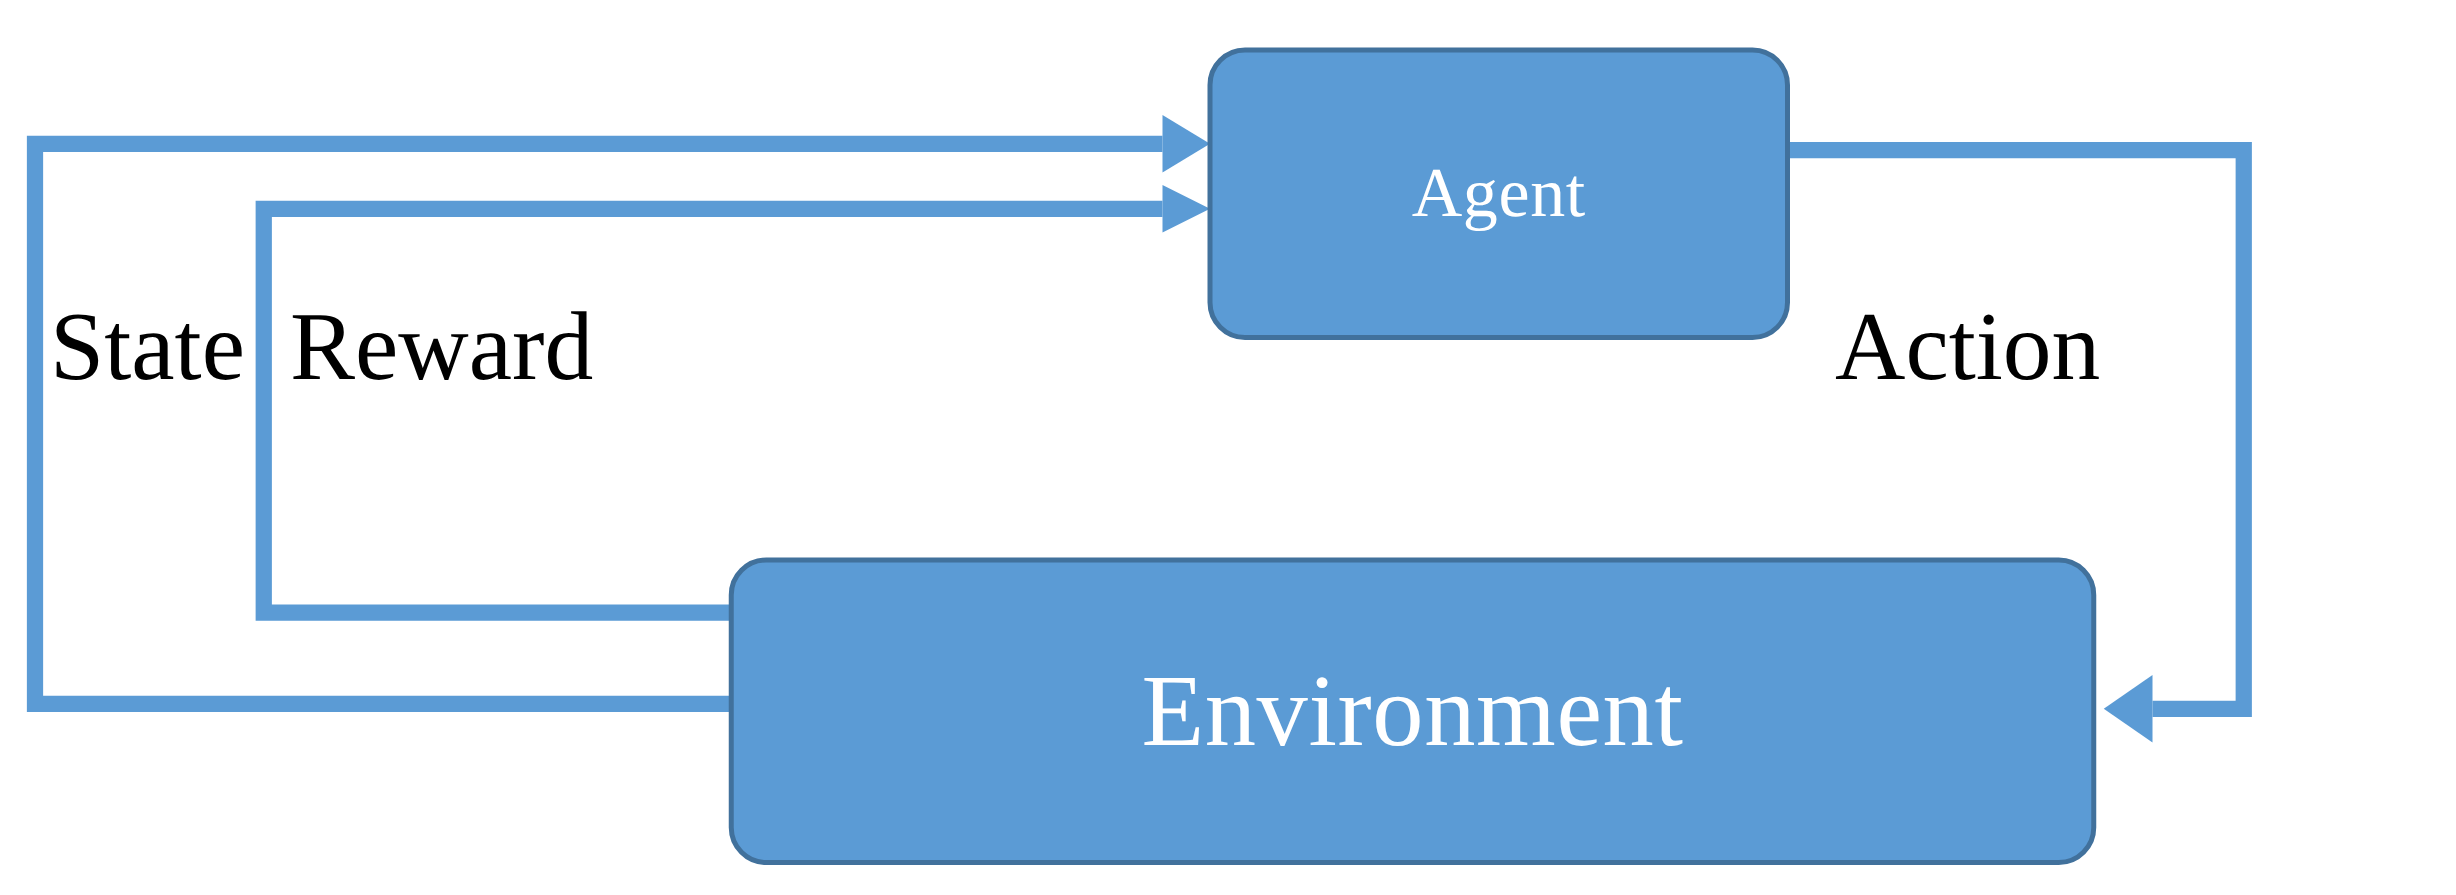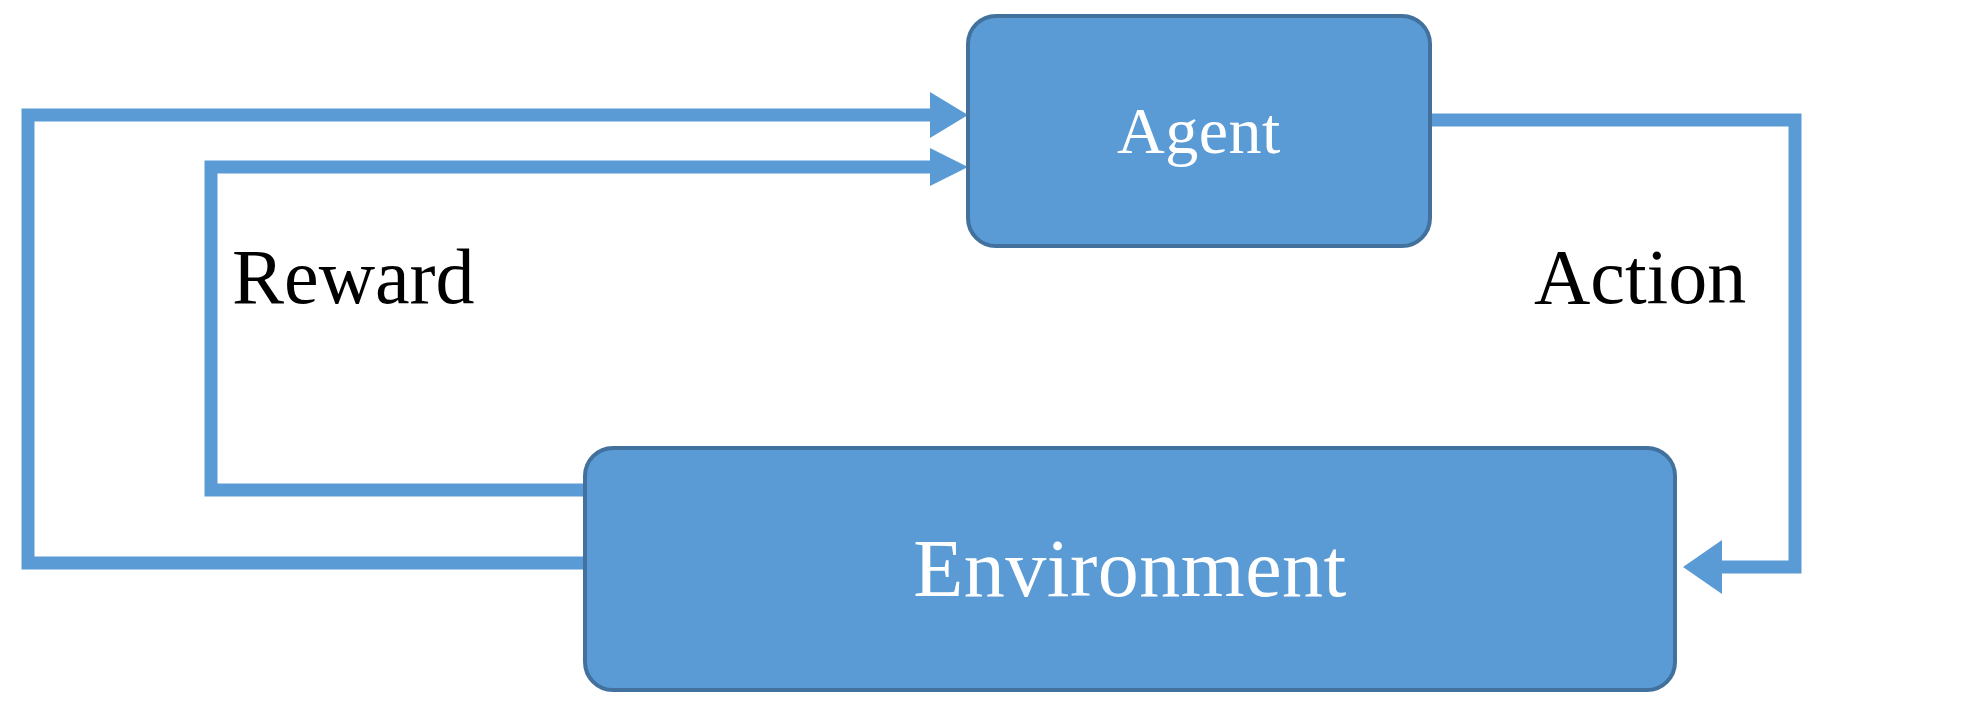--- a/index.html
+++ b/index.html
@@ -34,43 +34,43 @@
     align-items: center;
     justify-content: center;
     color: #FFFFFF;
     font-family: "Liberation Serif", "DejaVu Serif", serif;
     font-weight: normal;
     letter-spacing: 0.5px;
     z-index: 3;
   }
   #node-agent {
     left: 966px;
-    top: 14px;
+    top: 38px;
     width: 466px;
     height: 234px;
-    font-size: 66px;
+    font-size: 56px;
   }
   #node-environment {
     left: 583px;
     top: 446px;
     width: 1094px;
     height: 246px;
     font-size: 82px;
   }
   .edge-label {
     position: absolute;
     color: #000000;
     font-family: "Liberation Serif", "DejaVu Serif", serif;
     font-size: 78px;
     white-space: nowrap;
     z-index: 4;
   }
   #label-state    { left: 40px;   top: 232px; }
   #label-reward   { left: 232px;  top: 232px; }
-  #label-action   { left: 1534px; top: 232px; }
+  #label-action   { left: 1468px; top: 232px; }
 </style>
 </head>
 <body>
 
 <div id="canvas">
 
   <svg id="diagram-svg" viewBox="0 0 1965 716" xmlns="http://www.w3.org/2000/svg">
 
     <g>
       <path d="M 593 563 L 28 563 L 28 115 L 930 115" fill="none" stroke="#5B9BD5" stroke-width="13" stroke-linejoin="miter"></path>
@@ -89,18 +89,19 @@
   </svg>
 
   <div class="node-box" id="node-agent">
     <span>Agent</span>
   </div>
 
   <div class="node-box" id="node-environment">
     <span>Environment</span>
   </div>
 
+  <div class="edge-label" id="label-state">State</div>
 
   <div class="edge-label" id="label-reward">Reward</div>
 
   <div class="edge-label" id="label-action">Action</div>
 
 </div>
 
 </body></html>

